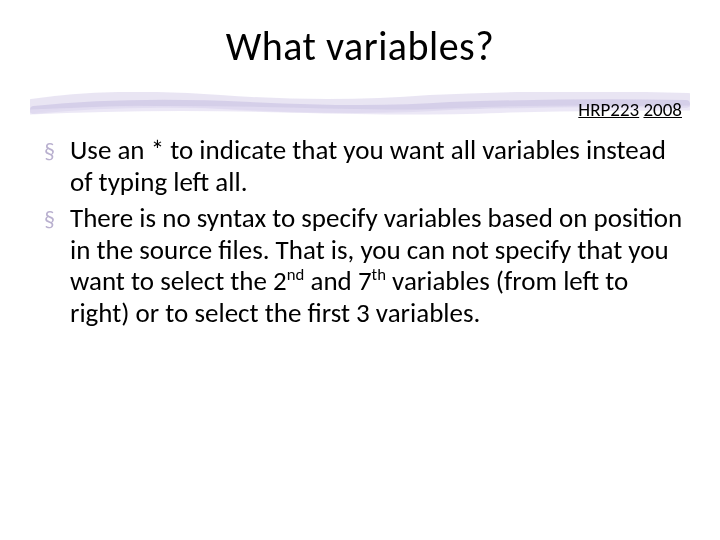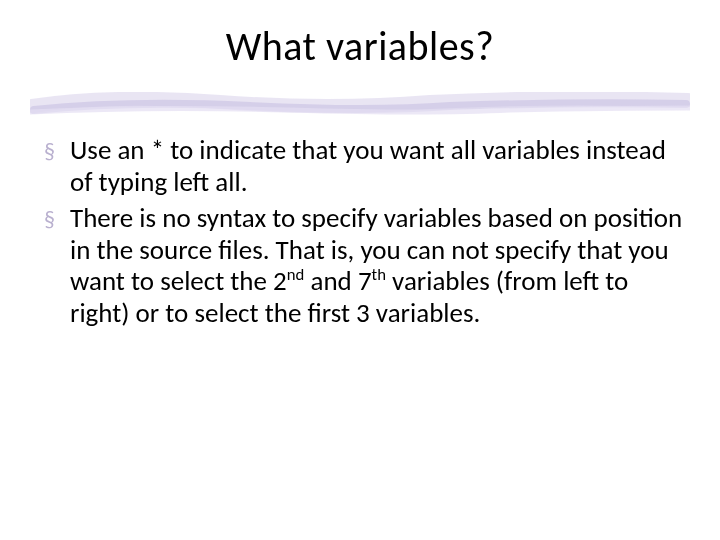--- a/index.html
+++ b/index.html
@@ -86,20 +86,24 @@
   <div class="title">What variables?</div>
 
   <div class="header-stroke">
     <svg viewBox="0 0 660 26" preserveAspectRatio="none">
       <path d="M2 14 Q 80 2, 190 10 T 400 10 Q 520 4, 658 8" fill="none" stroke="#d7cfe9" stroke-width="14" stroke-linecap="round" opacity="0.55"></path>
       <path d="M4 18 Q 100 8, 220 14 T 420 14 Q 540 10, 656 12" fill="none" stroke="#c8bfe2" stroke-width="8" stroke-linecap="round" opacity="0.6"></path>
       <path d="M0 20 Q 120 14, 260 18 T 480 18 Q 580 16, 660 16" fill="none" stroke="#e4def2" stroke-width="5" stroke-linecap="round" opacity="0.7"></path>
     </svg>
   </div>
 
+  <div class="course-label">
+    <span class="u">HRP223</span>
+    <span> </span><span class="u">2008</span>
+  </div>
 
   <div class="body">
     <div class="bullet">
       <div class="marker">§</div>
       <div class="text">Use an * to indicate that you want all variables instead of typing left all.</div>
     </div>
     <div class="bullet">
       <div class="marker">§</div>
       <div class="text">There is no syntax to specify variables based on position in the source files.  That is, you can not specify that you want to select the 2<sup>nd</sup> and 7<sup>th</sup> variables (from left to right) or to select the first 3 variables.</div>
     </div>

